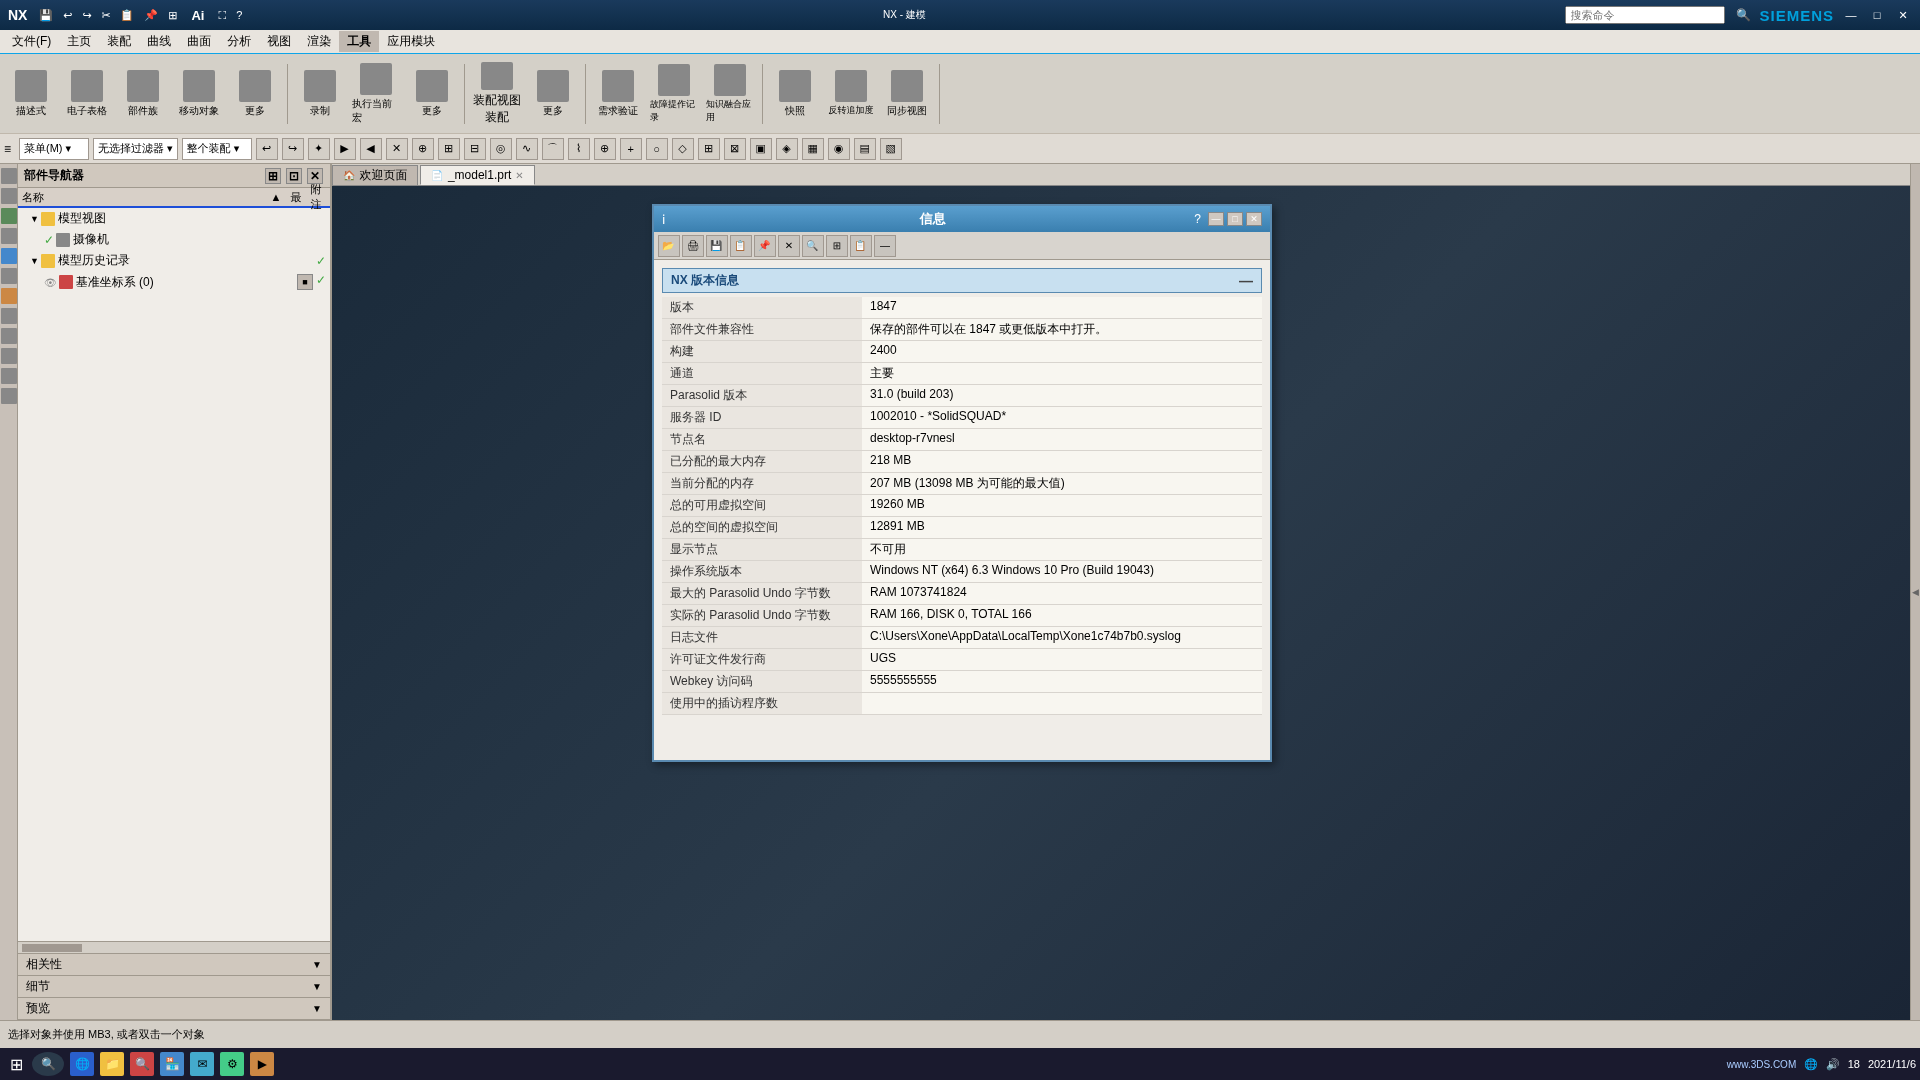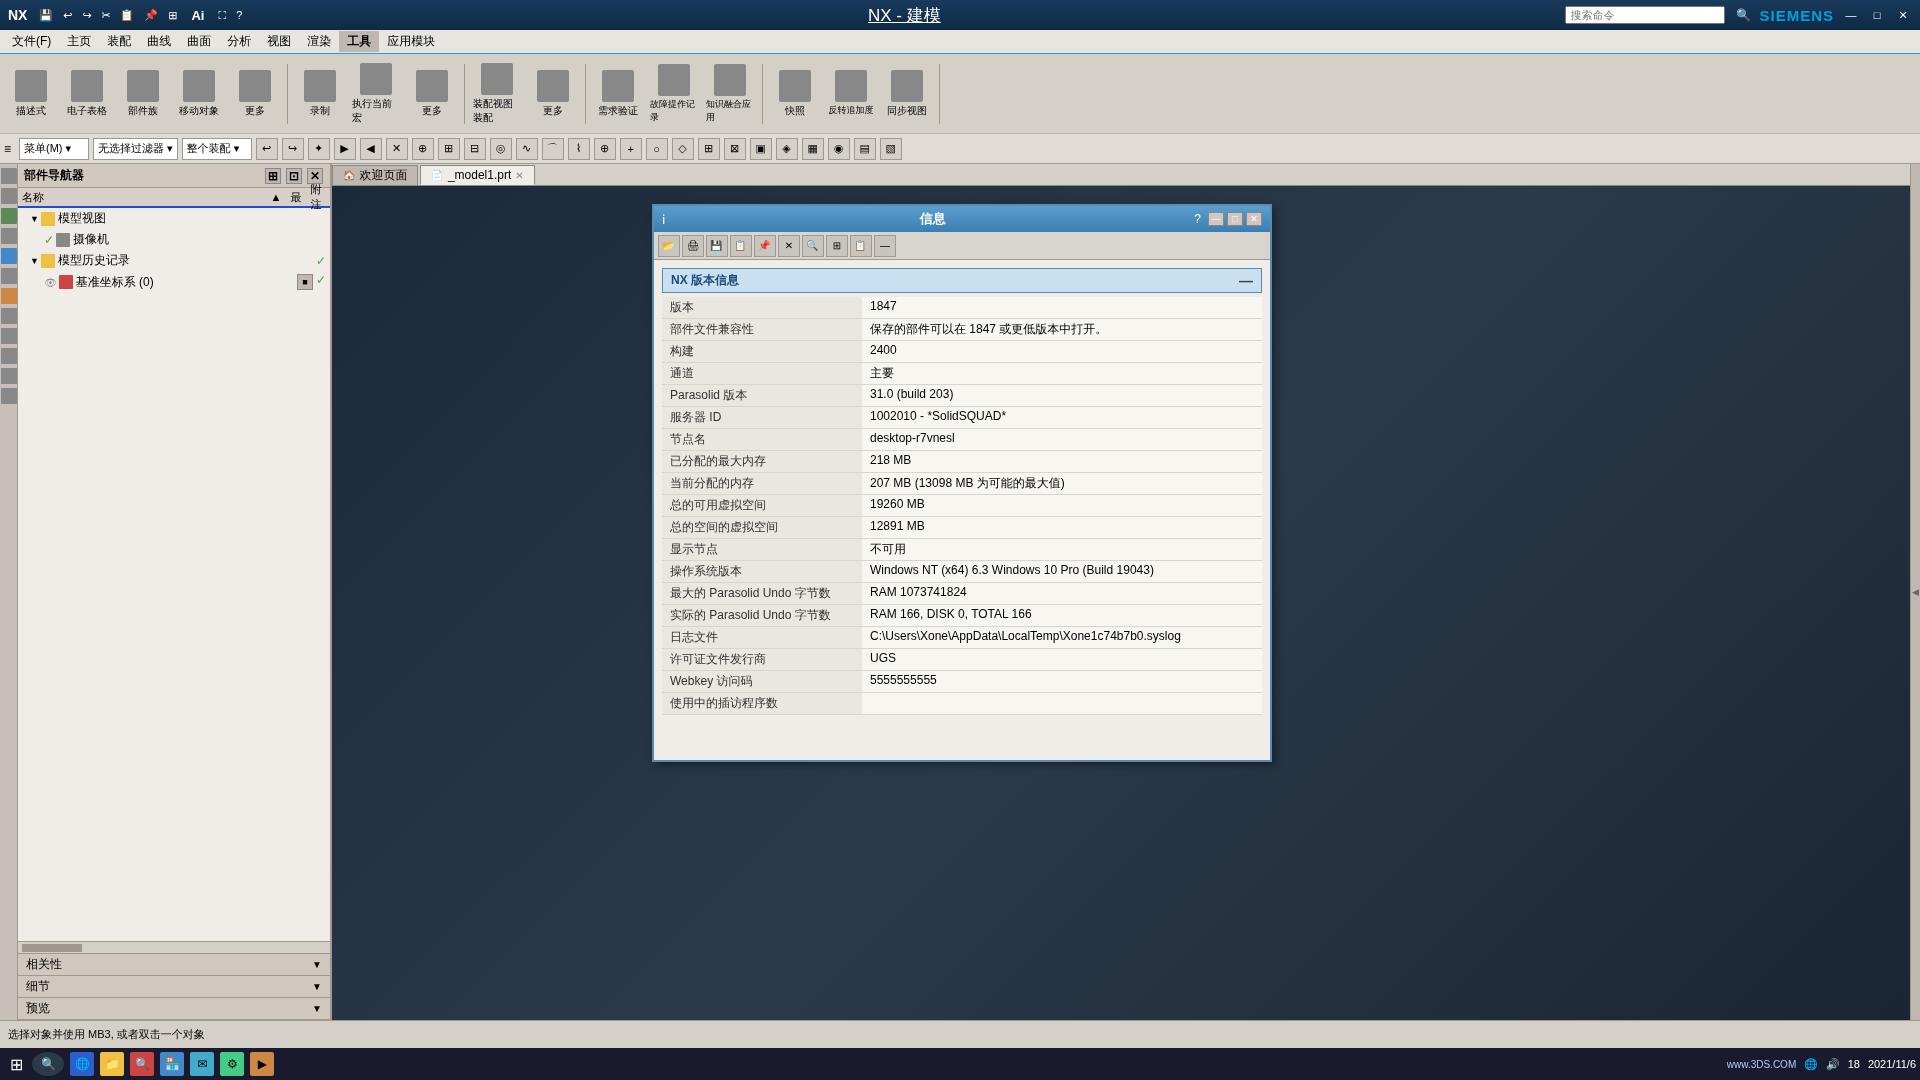--- a/index.html
+++ b/index.html
@@ -10,21 +10,21 @@
       height: 30px;
       background: linear-gradient(to bottom, #1a3a5c, #0d2a45);
       display: flex;
       align-items: center;
       justify-content: space-between;
       padding: 0 8px;
       color: white;
     }
     #titlebar-left { display: flex; align-items: center; gap: 6px; }
     #titlebar-left .nx-logo { font-weight: bold; font-size: 14px; color: white; margin-right: 4px; }
-    #titlebar-center { color: white; font-size: 17px; text-decoration: underline; }
+    #titlebar-center { color: white; font-size: 10px; }
     #titlebar-right { display: flex; align-items: center; gap: 8px; }
     #titlebar-right .siemens-logo { color: #00a0dc; font-size: 15px; font-weight: bold; letter-spacing: 1px; }
     .win-btn { width: 18px; height: 18px; display: inline-flex; align-items: center; justify-content: center; cursor: pointer; color: white; font-size: 11px; }
 
     
     #menubar {
       height: 24px;
       background: #e8e4de;
       display: flex;
       align-items: center;
@@ -446,21 +446,21 @@
     <div class="icon icon-play"></div>
     <span>执行当前宏</span>
   </div>
   <div class="toolbar-btn">
     <div class="icon icon-more"></div>
     <span>更多</span>
   </div>
   <div class="toolbar-separator"></div>
   <div class="toolbar-btn">
     <div class="icon icon-check"></div>
-    <span style="font-size:10px;">装配视图装配</span>
+    <span style="font-size:12px;text-align:center;">装配视图装配</span>
   </div>
   <div class="toolbar-btn">
     <div class="icon icon-more"></div>
     <span>更多</span>
   </div>
   <div class="toolbar-separator"></div>
   <div class="toolbar-btn">
     <div class="icon icon-req"></div>
     <span>需求验证</span>
   </div>

